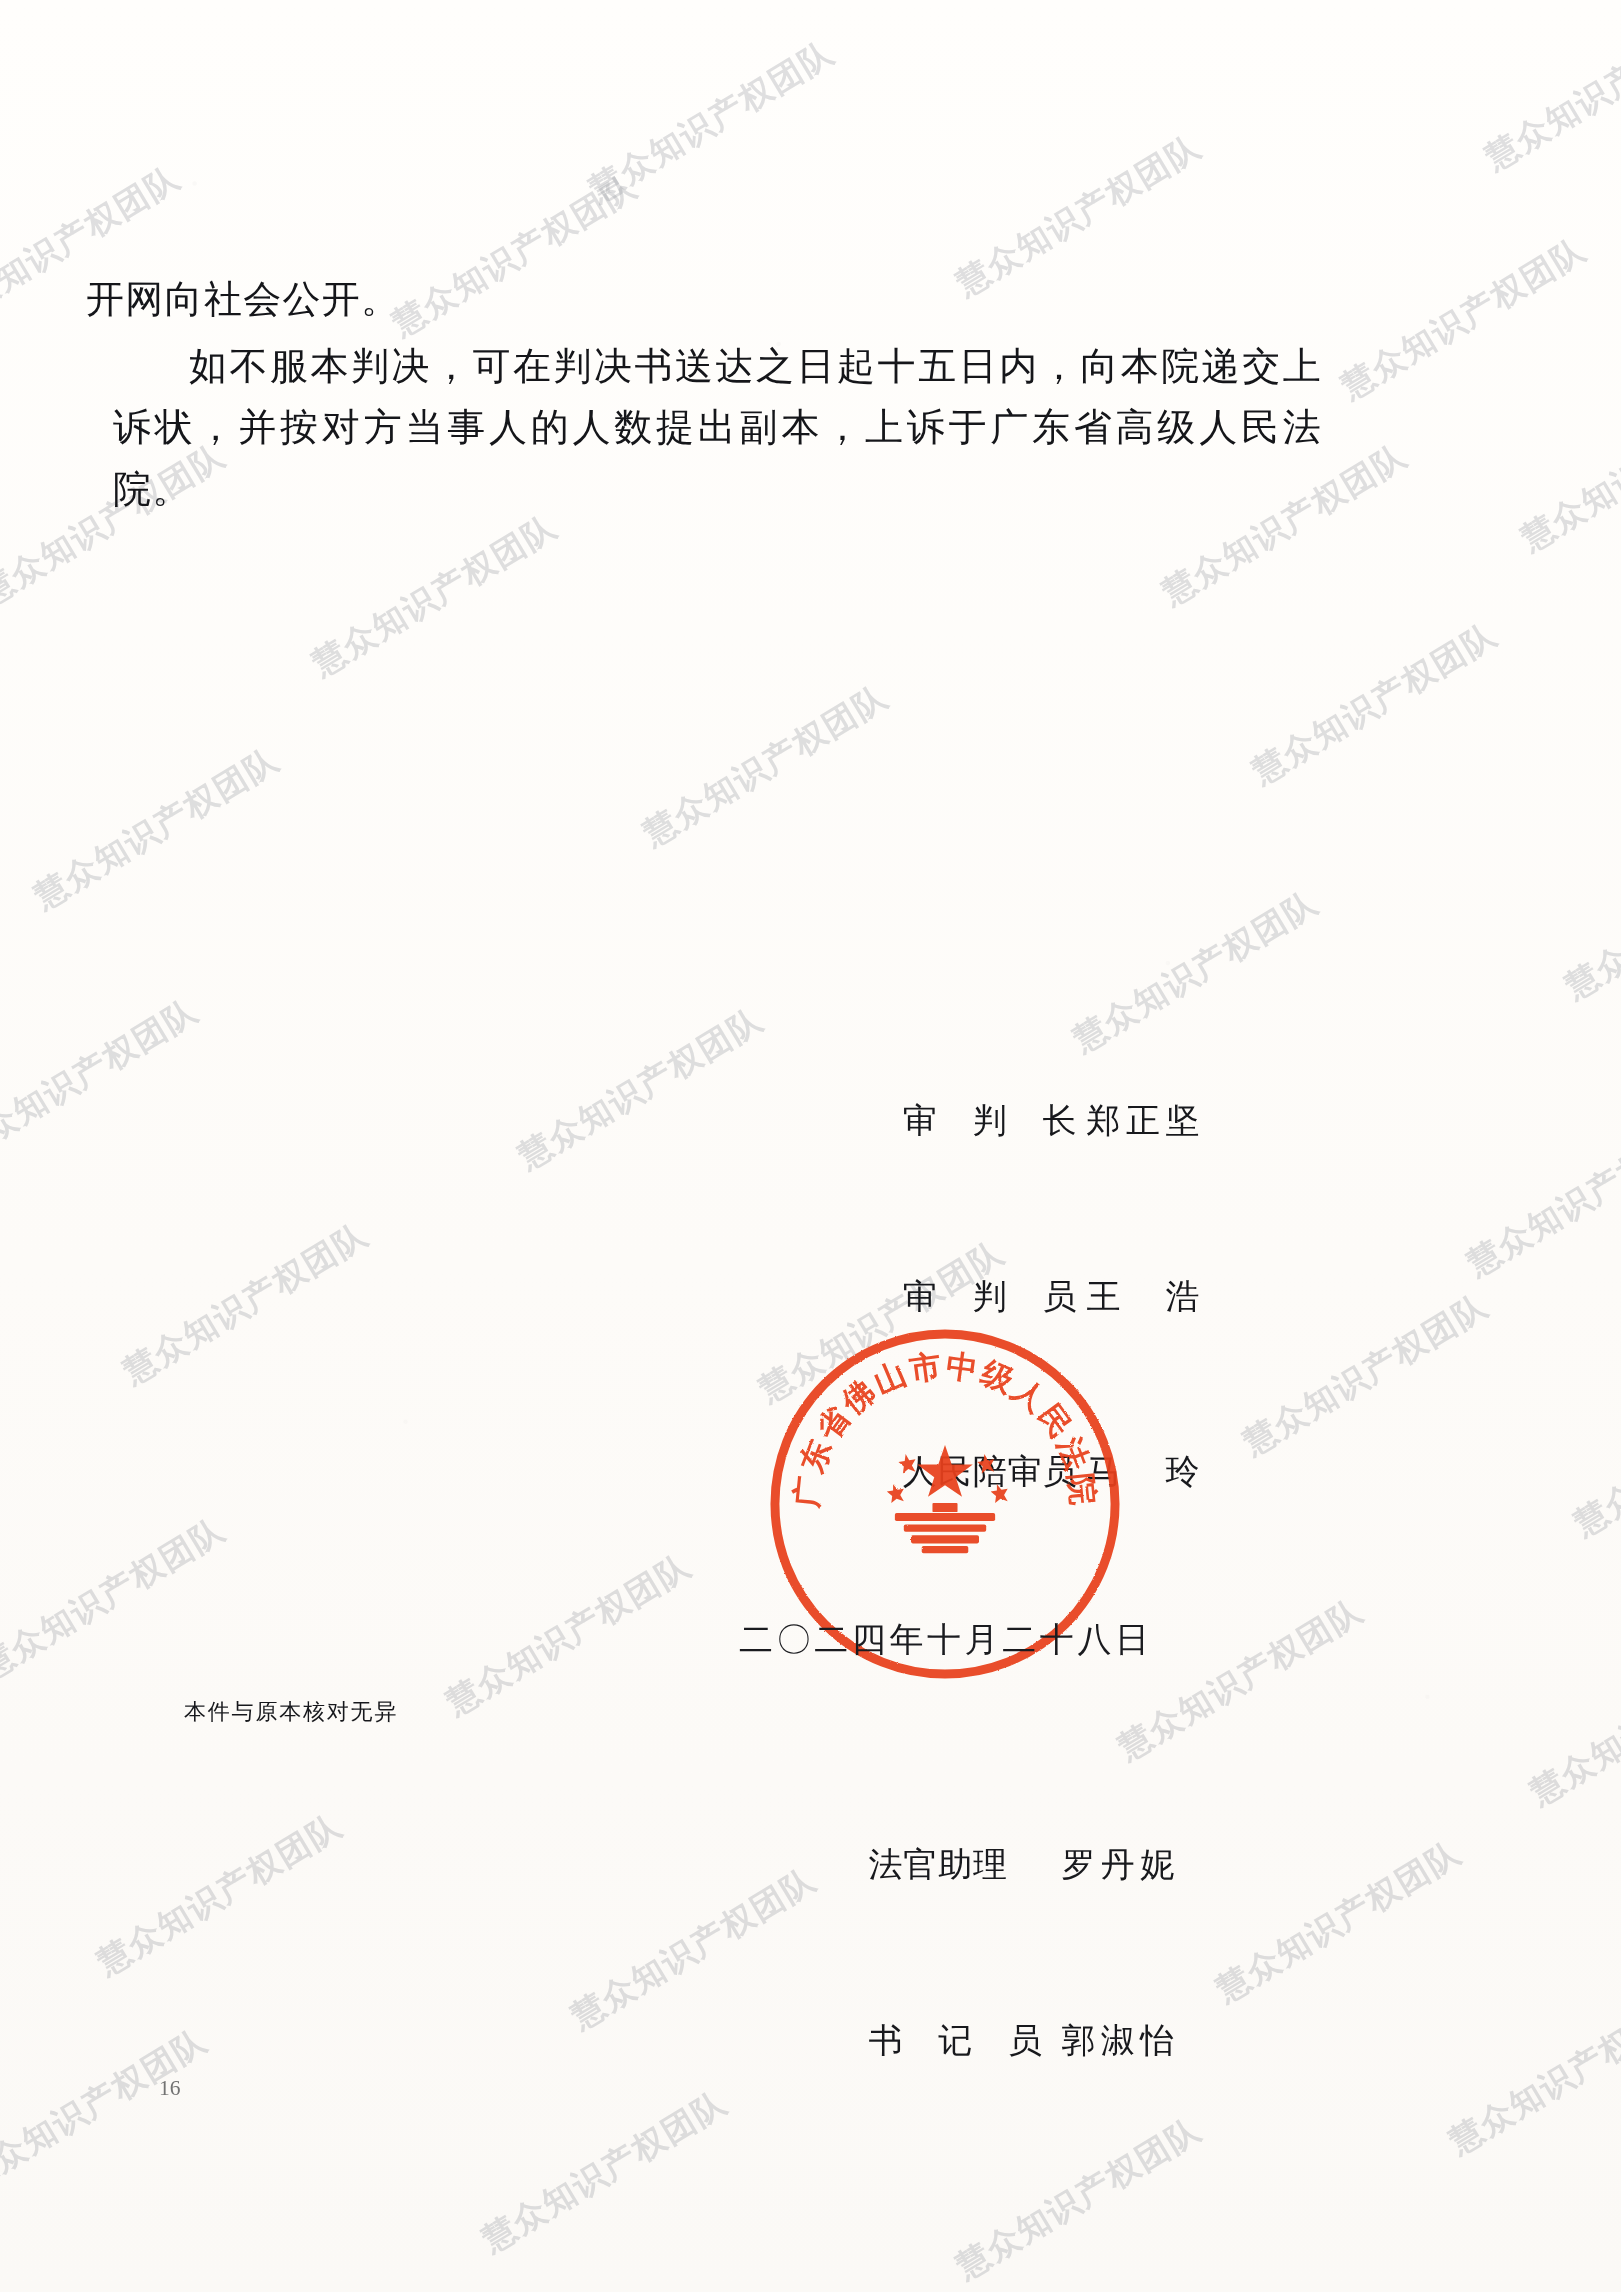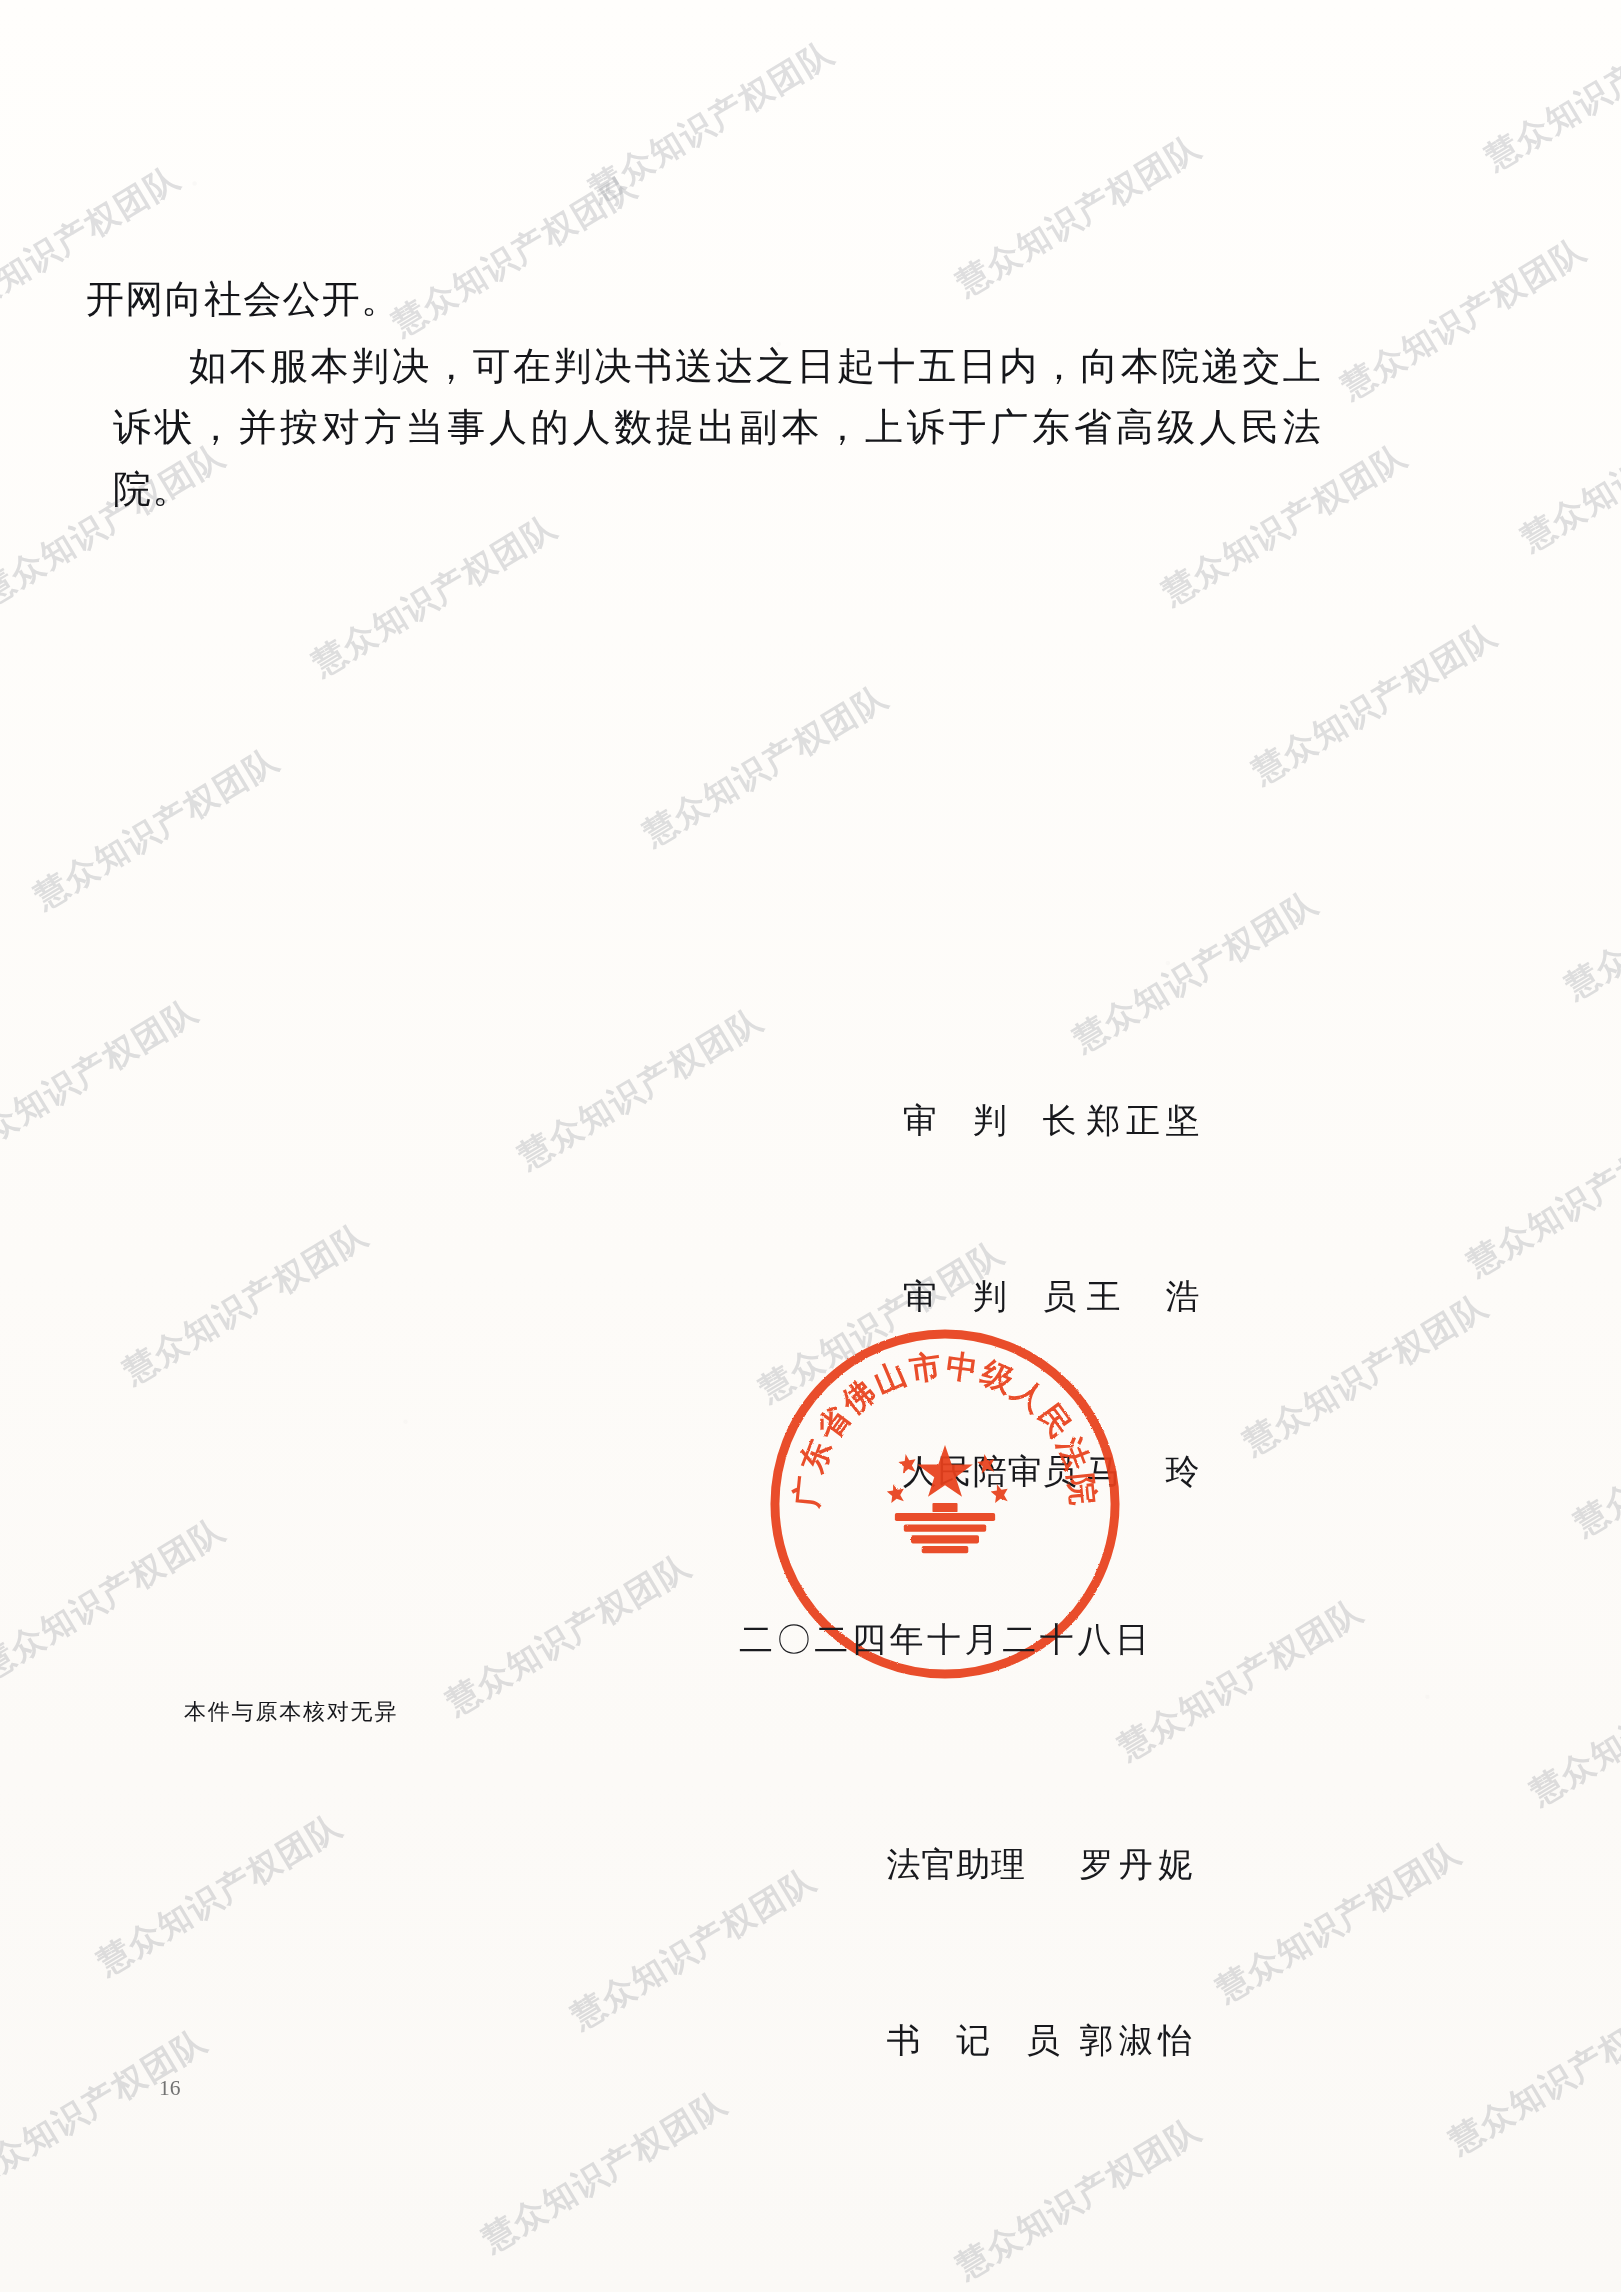--- a/index.html
+++ b/index.html
@@ -127,21 +127,21 @@
     top: 1697px;
     font-size: 22px;
     letter-spacing: 1.8px;
     color: #17181c;
     font-family: "Liberation Serif", "DejaVu Serif", serif;
   }
 
   
   .clerk-block {
     position: absolute;
-    left: 830px;
+    left: 812px;
     top: 1778px;
     width: 466px;
   }
   .clerk-line {
     font-size: 34px;
     line-height: 1.72;
     color: #18191d;
     letter-spacing: 0.9px;
     white-space: pre;
     font-family: "Liberation Serif", "DejaVu Serif", serif;

